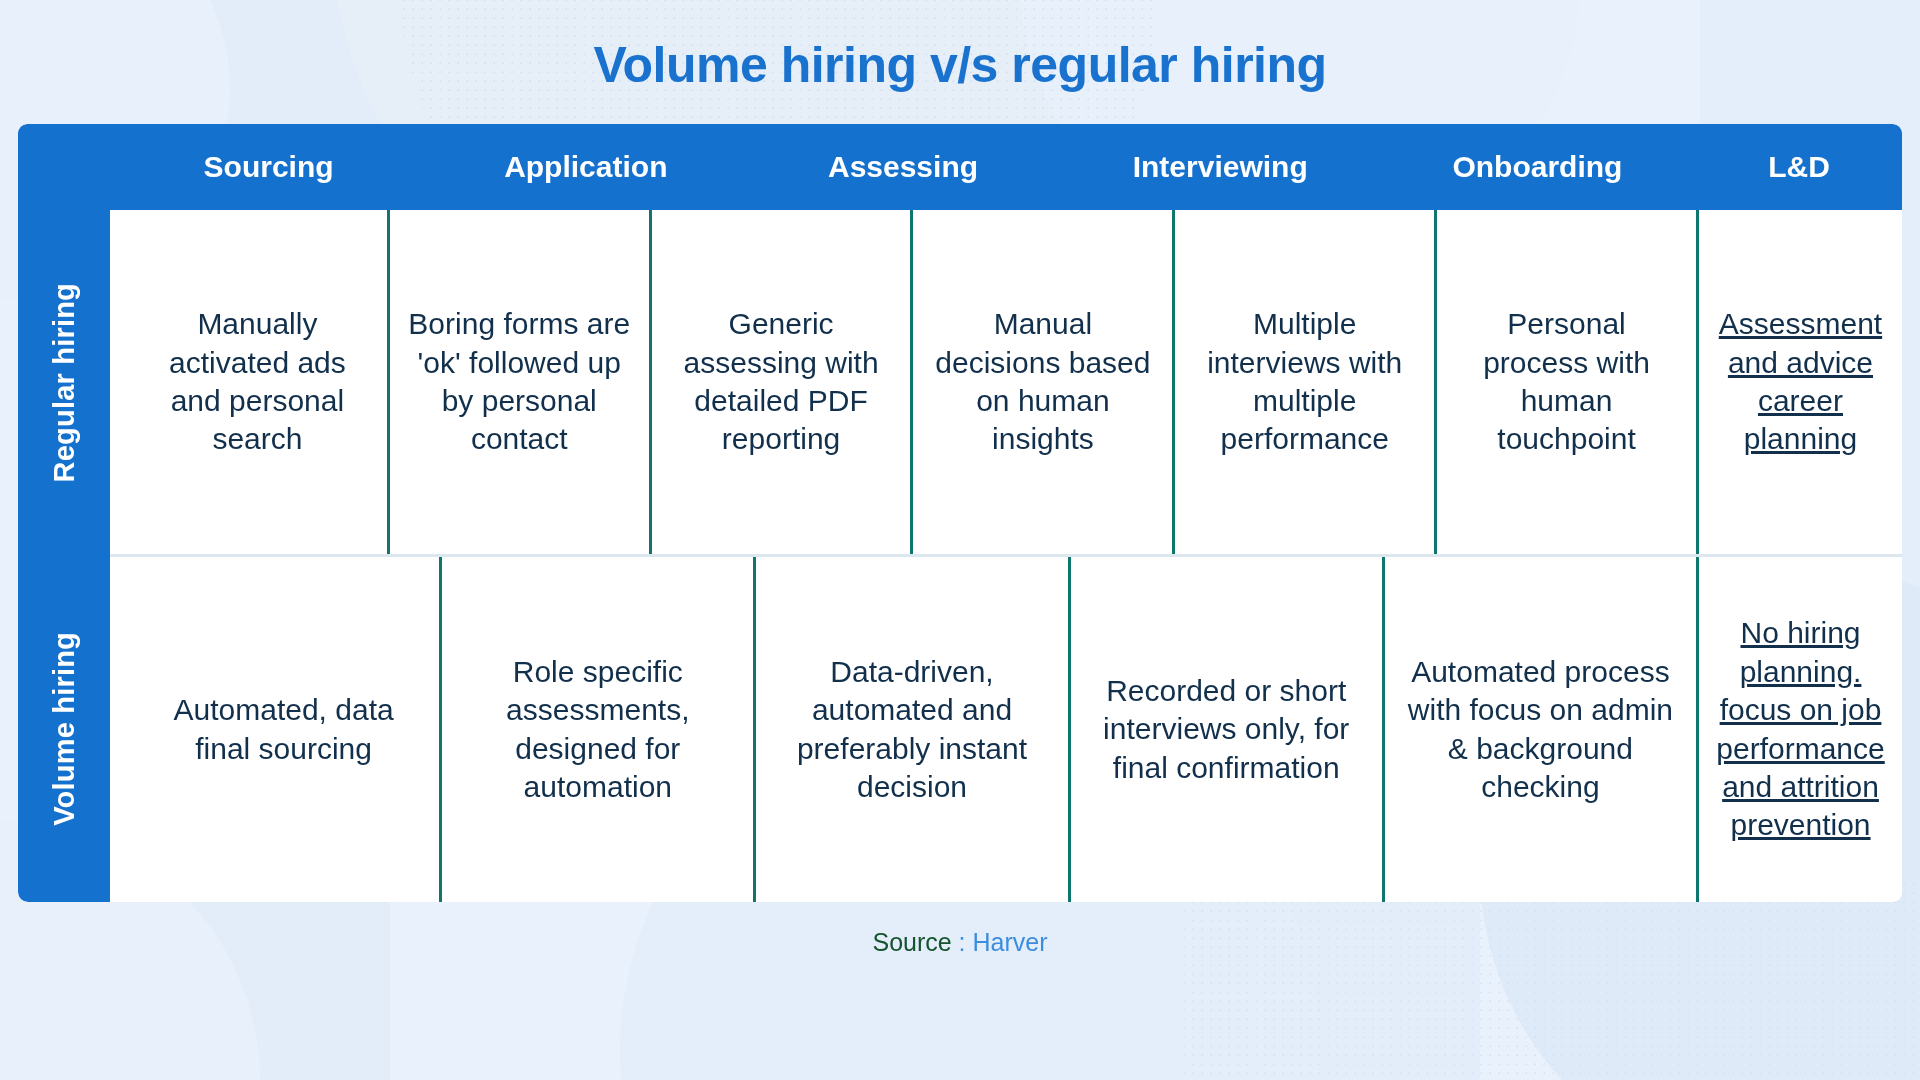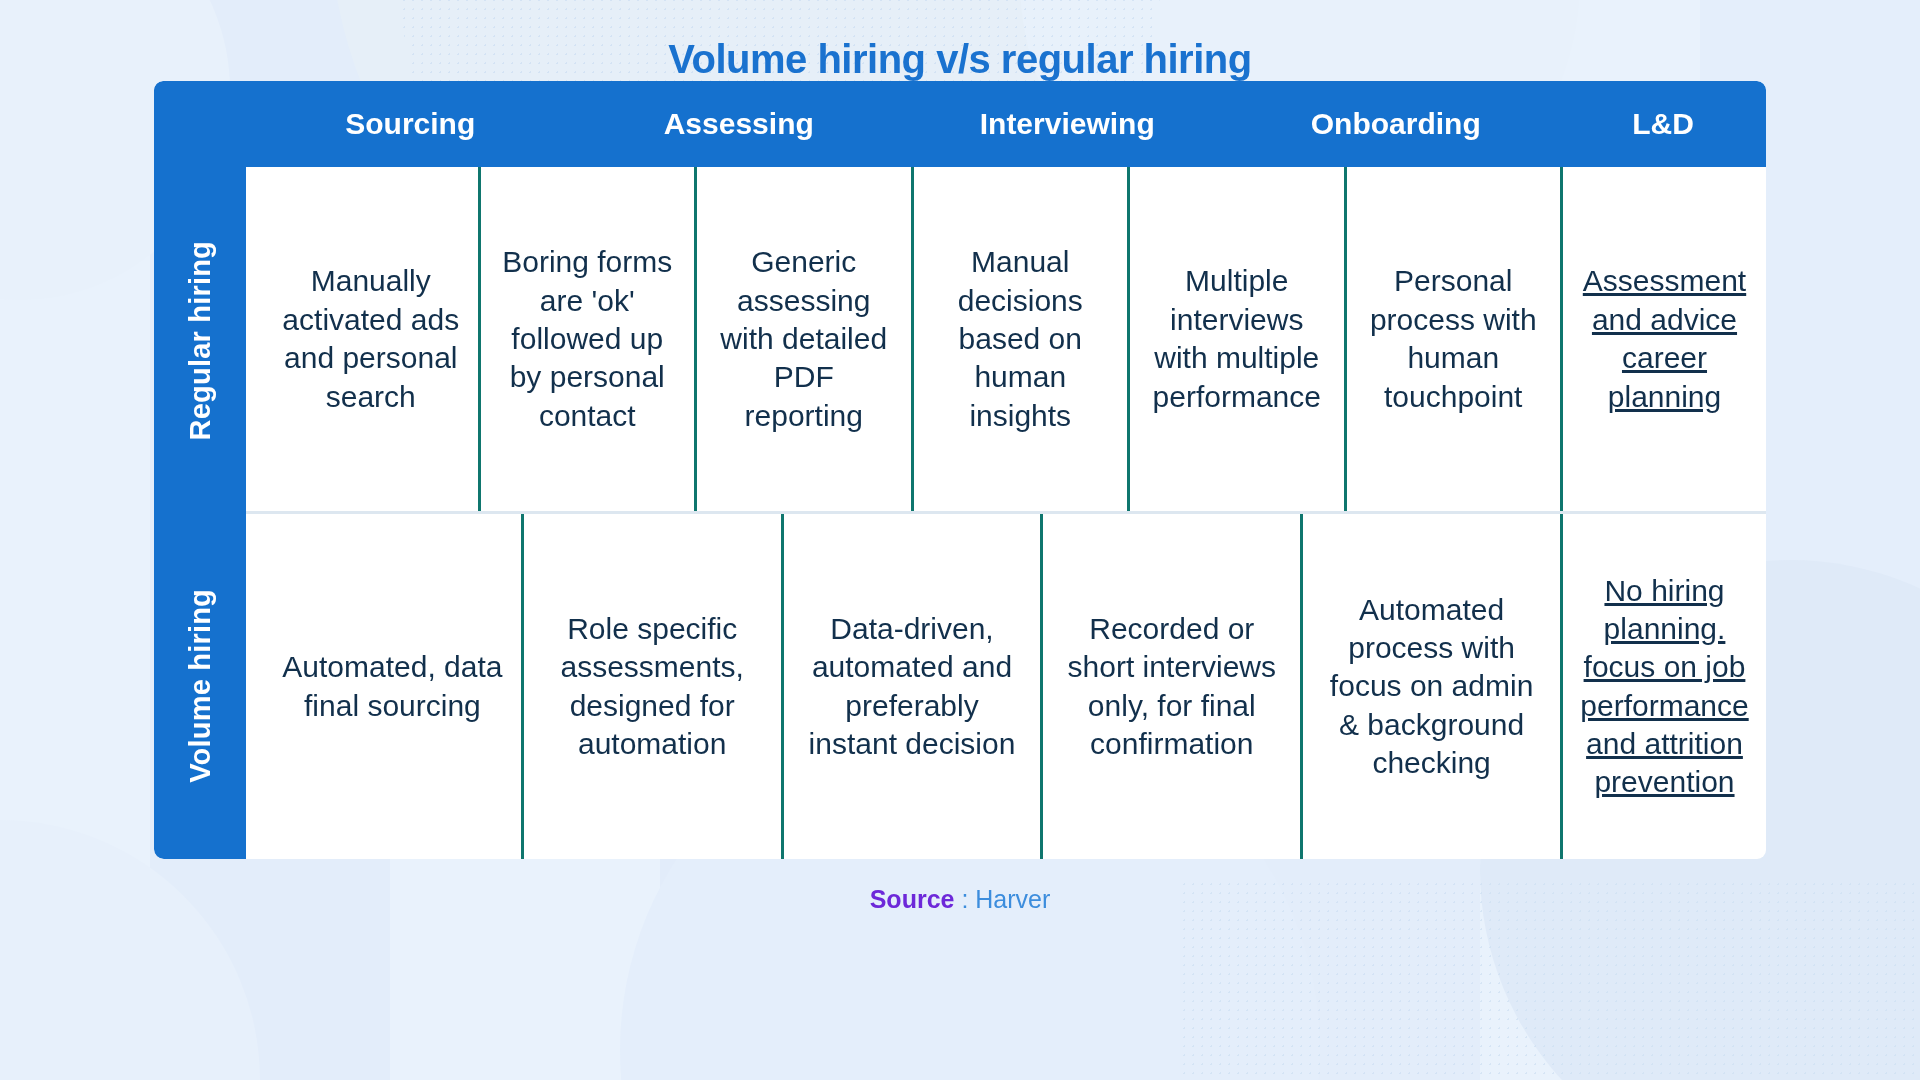--- a/index.html
+++ b/index.html
@@ -36,31 +36,32 @@
   
   .page {
     position:relative; z-index:2;
     width:1920px; height:1080px;
     display:flex; flex-direction:column;
     align-items:center;
   }
 
   .page-title {
     margin-top:38px;
-    font-size:40px;
+    font-size:50px;
     font-weight:bold;
     color:#1a72cf;
     letter-spacing:-0.5px;
     text-align:center;
     line-height:1.08;
   }
 
   
   .table-wrap {
-    width:1612px;
+    margin-top:32px;
+    width:1884px;
     border-radius:9px;
     overflow:hidden;
     display:flex;
     flex-direction:column;
   }
 
   .thead {
     display:flex;
     background:#1571ce;
     border-radius:9px 9px 0 0;
@@ -123,21 +124,21 @@
   }
   .td:first-child { border-left:none;padding-left:32px; }
   .td.narrow { flex:0 0 206px;text-decoration:underline; }
 
   
   .source {
     margin-top:26px;
     font-size:25px;
     color:#3c8ddd;
   }
-  .source b { color:#6d28d9; font-weight:bold; }
+  .source b { color:#14532d; font-weight:normal; }
 </style>
 </head>
 <body>
 
 <div class="bg-layer">
   <div class="bg-band" style="left:150px;  width:240px;  background:#e3edfa;"></div>
   <div class="bg-band" style="left:660px;  width:330px;  background:#e2ecfa;"></div>
   <div class="bg-band" style="left:1180px; width:300px;  background:#e3edfa;"></div>
   <div class="bg-band" style="left:1700px; width:220px;  background:#e4eefb;"></div>
 
@@ -154,20 +155,21 @@
 
 <div class="page">
 
   <h1 class="page-title">Volume hiring v/s regular hiring</h1>
 
   <div class="table-wrap">
 
     <div class="thead">
       <div class="corner-cell"></div>
       <div class="th">Sourcing</div>
+      <div class="th">Application</div>
       <div class="th">Assessing</div>
       <div class="th">Interviewing</div>
       <div class="th">Onboarding</div>
       <div class="th narrow">L&amp;D</div>
     </div>
 
     <div class="tbody">
 
       <div class="row-labels">
         <div class="row-label">

